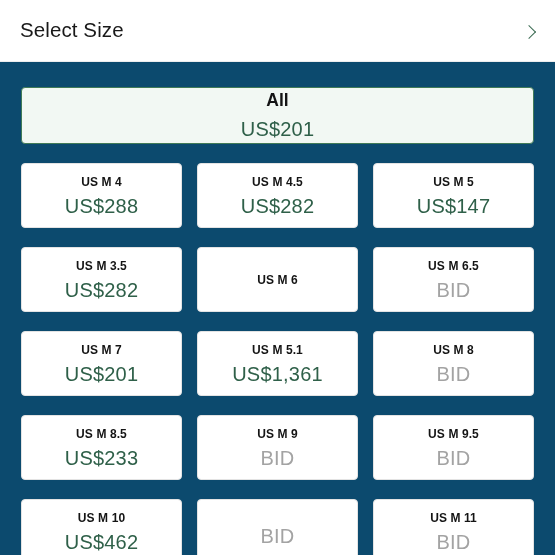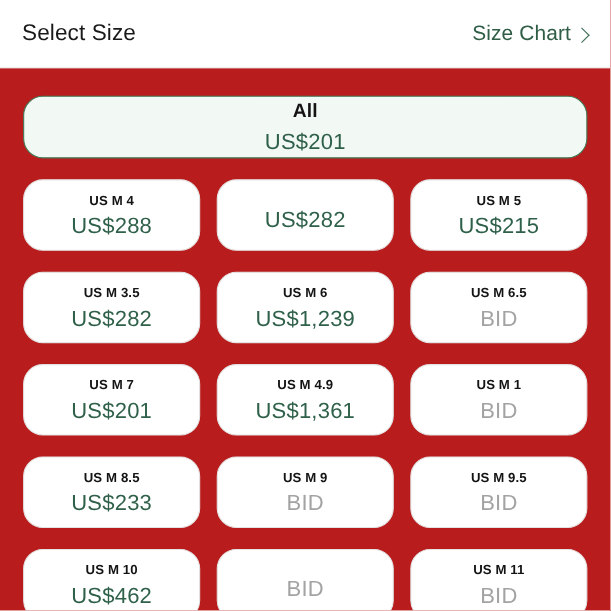--- a/index.html
+++ b/index.html
@@ -11,21 +11,21 @@
     background: #ffffff;
     font-family: "Liberation Sans", sans-serif;
     -webkit-font-smoothing: antialiased;
   }
 
   #app {
     position: relative;
     width: 555px;
     height: 555px;
     overflow: hidden;
-    background: #b91c1c;
+    background: #0c4a6e;
   }
 
   
   .header {
     position: relative;
     height: 62px;
     box-sizing: border-box;
     display: flex;
     align-items: center;
     justify-content: space-between;
@@ -67,21 +67,21 @@
 
   
   .body {
     padding: 0 21px;
     box-sizing: border-box;
   }
 
   .card {
     box-sizing: border-box;
     border: 1px solid #e3e3e3;
-    border-radius: 18px;
+    border-radius: 4px;
     background: #ffffff;
     display: flex;
     flex-direction: column;
     align-items: center;
     justify-content: center;
     cursor: pointer;
   }
 
   .card.selected {
     border: 1.6px solid #417b57;
@@ -137,68 +137,67 @@
 </style>
 </head>
 <body>
 
 <div id="app">
 
   <div class="header">
     <div class="page-title">Select Size</div>
 
     <div class="size-chart-link">
-      <span>Size Chart</span>
       <span class="chev"></span>
     </div>
   </div>
 
   <div class="body">
 
     <div class="all-row">
       <div class="card all-card selected">
         <div class="card-label">All</div>
         <div class="card-price">US$201</div>
       </div>
     </div>
 
     <div class="size-grid" id="size-grid">
         <div class="card size-card">
           <div class="card-label">US M 4</div>
           <div class="card-price">US$288</div>
         </div>
         <div class="card size-card">
+          <div class="card-label">US M 4.5</div>
           <div class="card-price">US$282</div>
         </div>
         <div class="card size-card">
           <div class="card-label">US M 5</div>
-          <div class="card-price">US$215</div>
+          <div class="card-price">US$147</div>
         </div>
         <div class="card size-card">
           <div class="card-label">US M 3.5</div>
           <div class="card-price">US$282</div>
         </div>
         <div class="card size-card">
           <div class="card-label">US M 6</div>
-          <div class="card-price">US$1,239</div>
         </div>
         <div class="card size-card">
           <div class="card-label">US M 6.5</div>
           <div class="card-price bid">BID</div>
         </div>
         <div class="card size-card">
           <div class="card-label">US M 7</div>
           <div class="card-price">US$201</div>
         </div>
         <div class="card size-card">
-          <div class="card-label">US M 4.9</div>
+          <div class="card-label">US M 5.1</div>
           <div class="card-price">US$1,361</div>
         </div>
         <div class="card size-card">
-          <div class="card-label">US M 1</div>
+          <div class="card-label">US M 8</div>
           <div class="card-price bid">BID</div>
         </div>
         <div class="card size-card">
           <div class="card-label">US M 8.5</div>
           <div class="card-price">US$233</div>
         </div>
         <div class="card size-card">
           <div class="card-label">US M 9</div>
           <div class="card-price bid">BID</div>
         </div>

